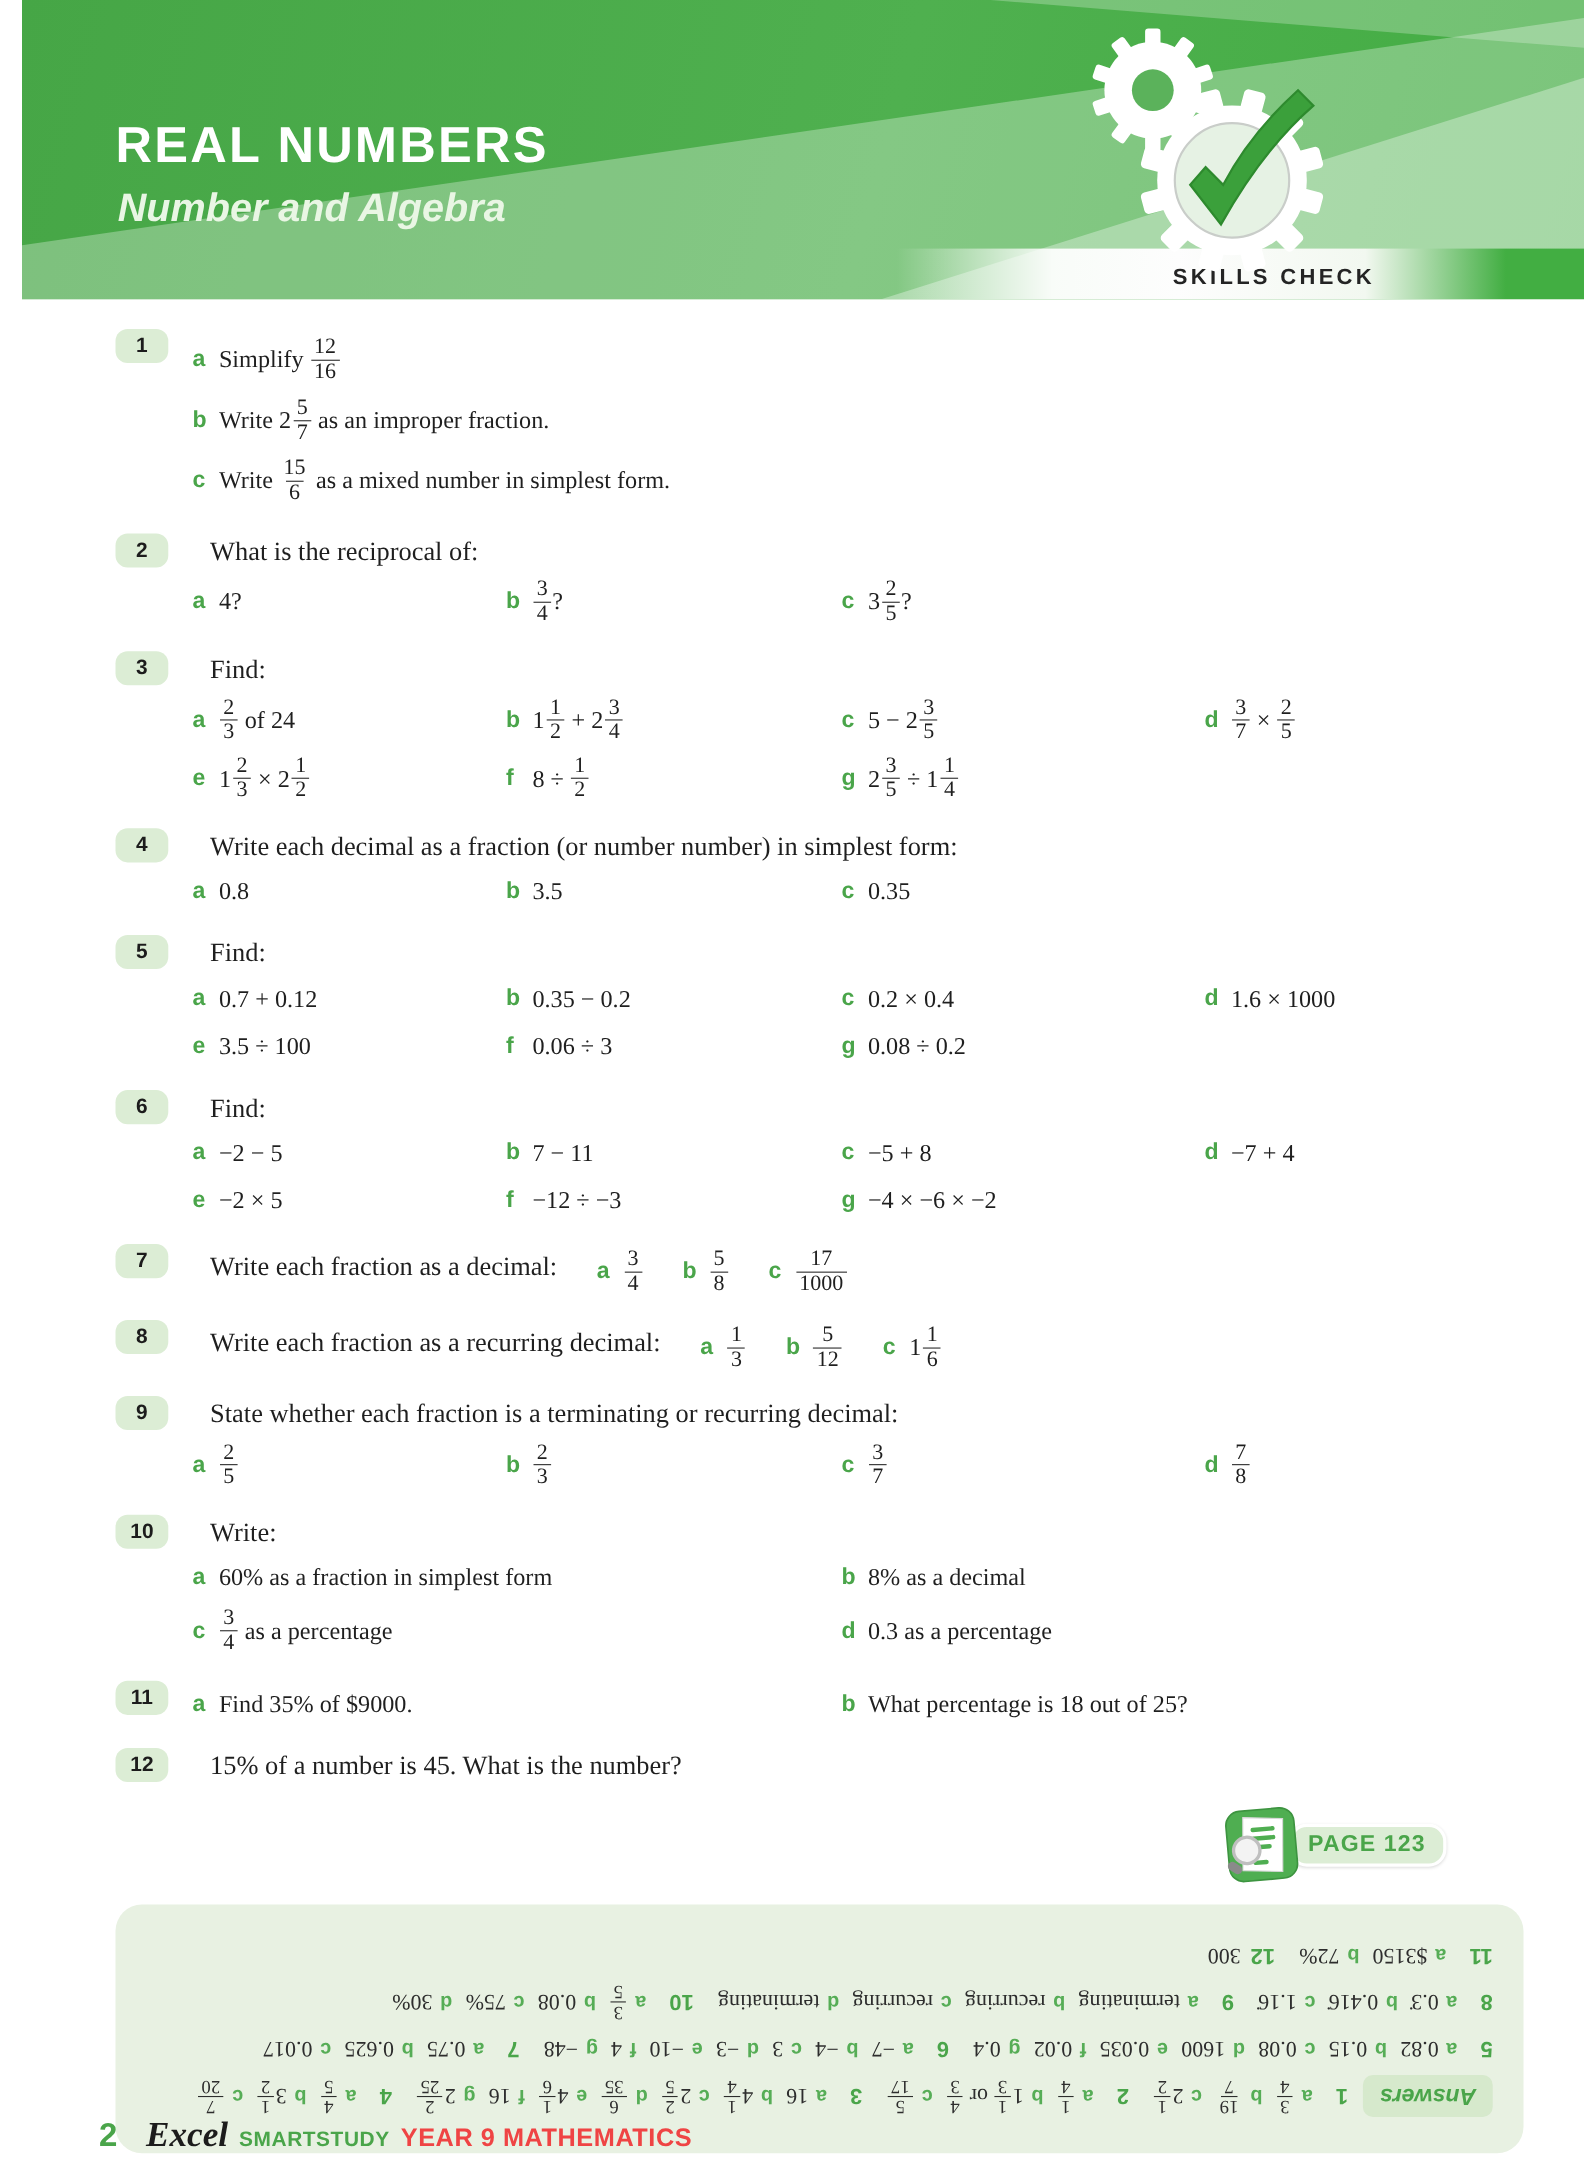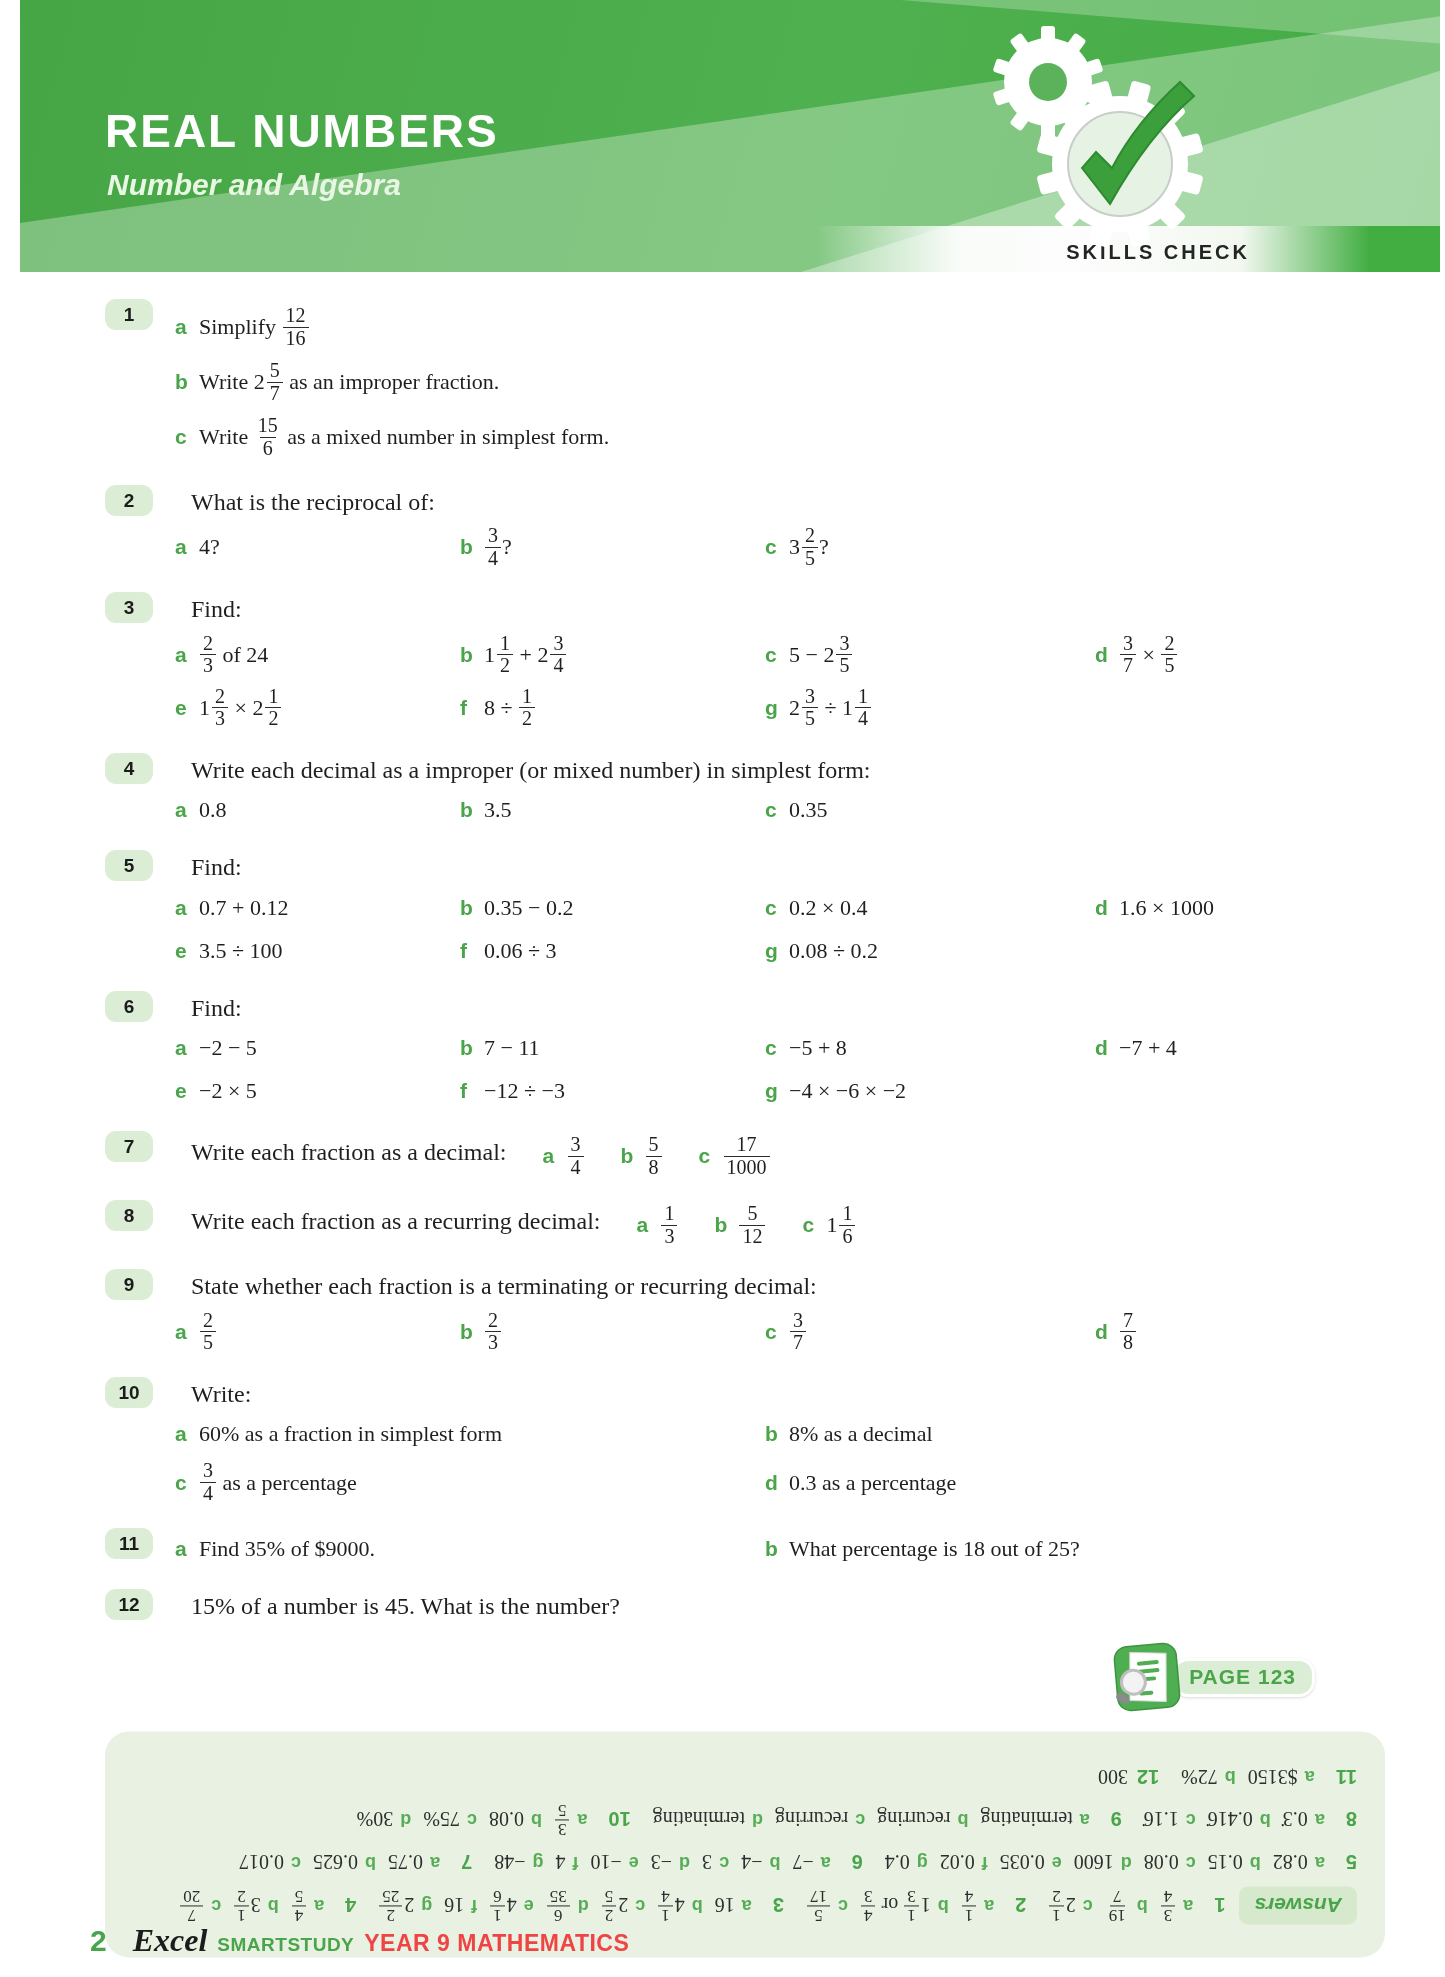--- a/index.html
+++ b/index.html
@@ -16,21 +16,21 @@
              clip-path:polygon(0 82%, 100% 6%, 100% 100%, 0 100%); }
   .wedge-b { position:absolute; inset:0; background:rgba(255,255,255,0.33);
              clip-path:polygon(55% 100%, 100% 26%, 100% 100%); }
   .wedge-c { position:absolute; inset:0; background:rgba(255,255,255,0.25);
              clip-path:polygon(62% 0, 100% 0, 100% 16%); }
   .chapter-title { position:absolute; left:85px; top:104px;
     font-family:"Liberation Sans", sans-serif; font-weight:bold; font-size:46px;
     letter-spacing:2px; color:#ffffff; }
   .chapter-subtitle { position:absolute; left:87px; top:168px;
     font-family:"Liberation Sans", sans-serif; font-style:italic; font-weight:bold;
-    font-size:30px; color:#e9f6e4; }
+    font-size:36px; color:#e9f6e4; }
   .skills-band { position:absolute; left:0; right:0; bottom:0; height:46px;
     background:linear-gradient(90deg, rgba(255,255,255,0) 56%, rgba(255,255,255,0.92) 66%,
                #fdfdfd 74%, #f2f8f0 86%, #42ae42 95%); }
   .skills-label { position:absolute; right:190px; bottom:8px;
     font-family:"Liberation Sans", sans-serif; font-weight:800; font-size:20px;
     letter-spacing:3px; color:#242424; }
   .gears-art { position:absolute; right:215px; top:18px; z-index:3; }
   
   .questions { padding:24px 55px 0 85px; }
   .q { display:flex; align-items:flex-start; margin-bottom:13px; }
@@ -331,21 +331,21 @@
                   </span>
                 </span>
               </span>
             </div>
           </div>
         </div>
       </div>
       <div class="q">
         <div class="qbadge">4</div>
         <div class="qbody">
-          <div class="intro">Write each decimal as a improper (or mixed number) in simplest form:</div>
+          <div class="intro">Write each decimal as a fraction (or number number) in simplest form:</div>
           <div class="cols">
             <div class="col c0">
               <span class="pl">a</span>
               <span class="math">
                 <span class="tx">0.8</span>
               </span>
             </div>
             <div class="col c1">
               <span class="pl">b</span>
               <span class="math">

